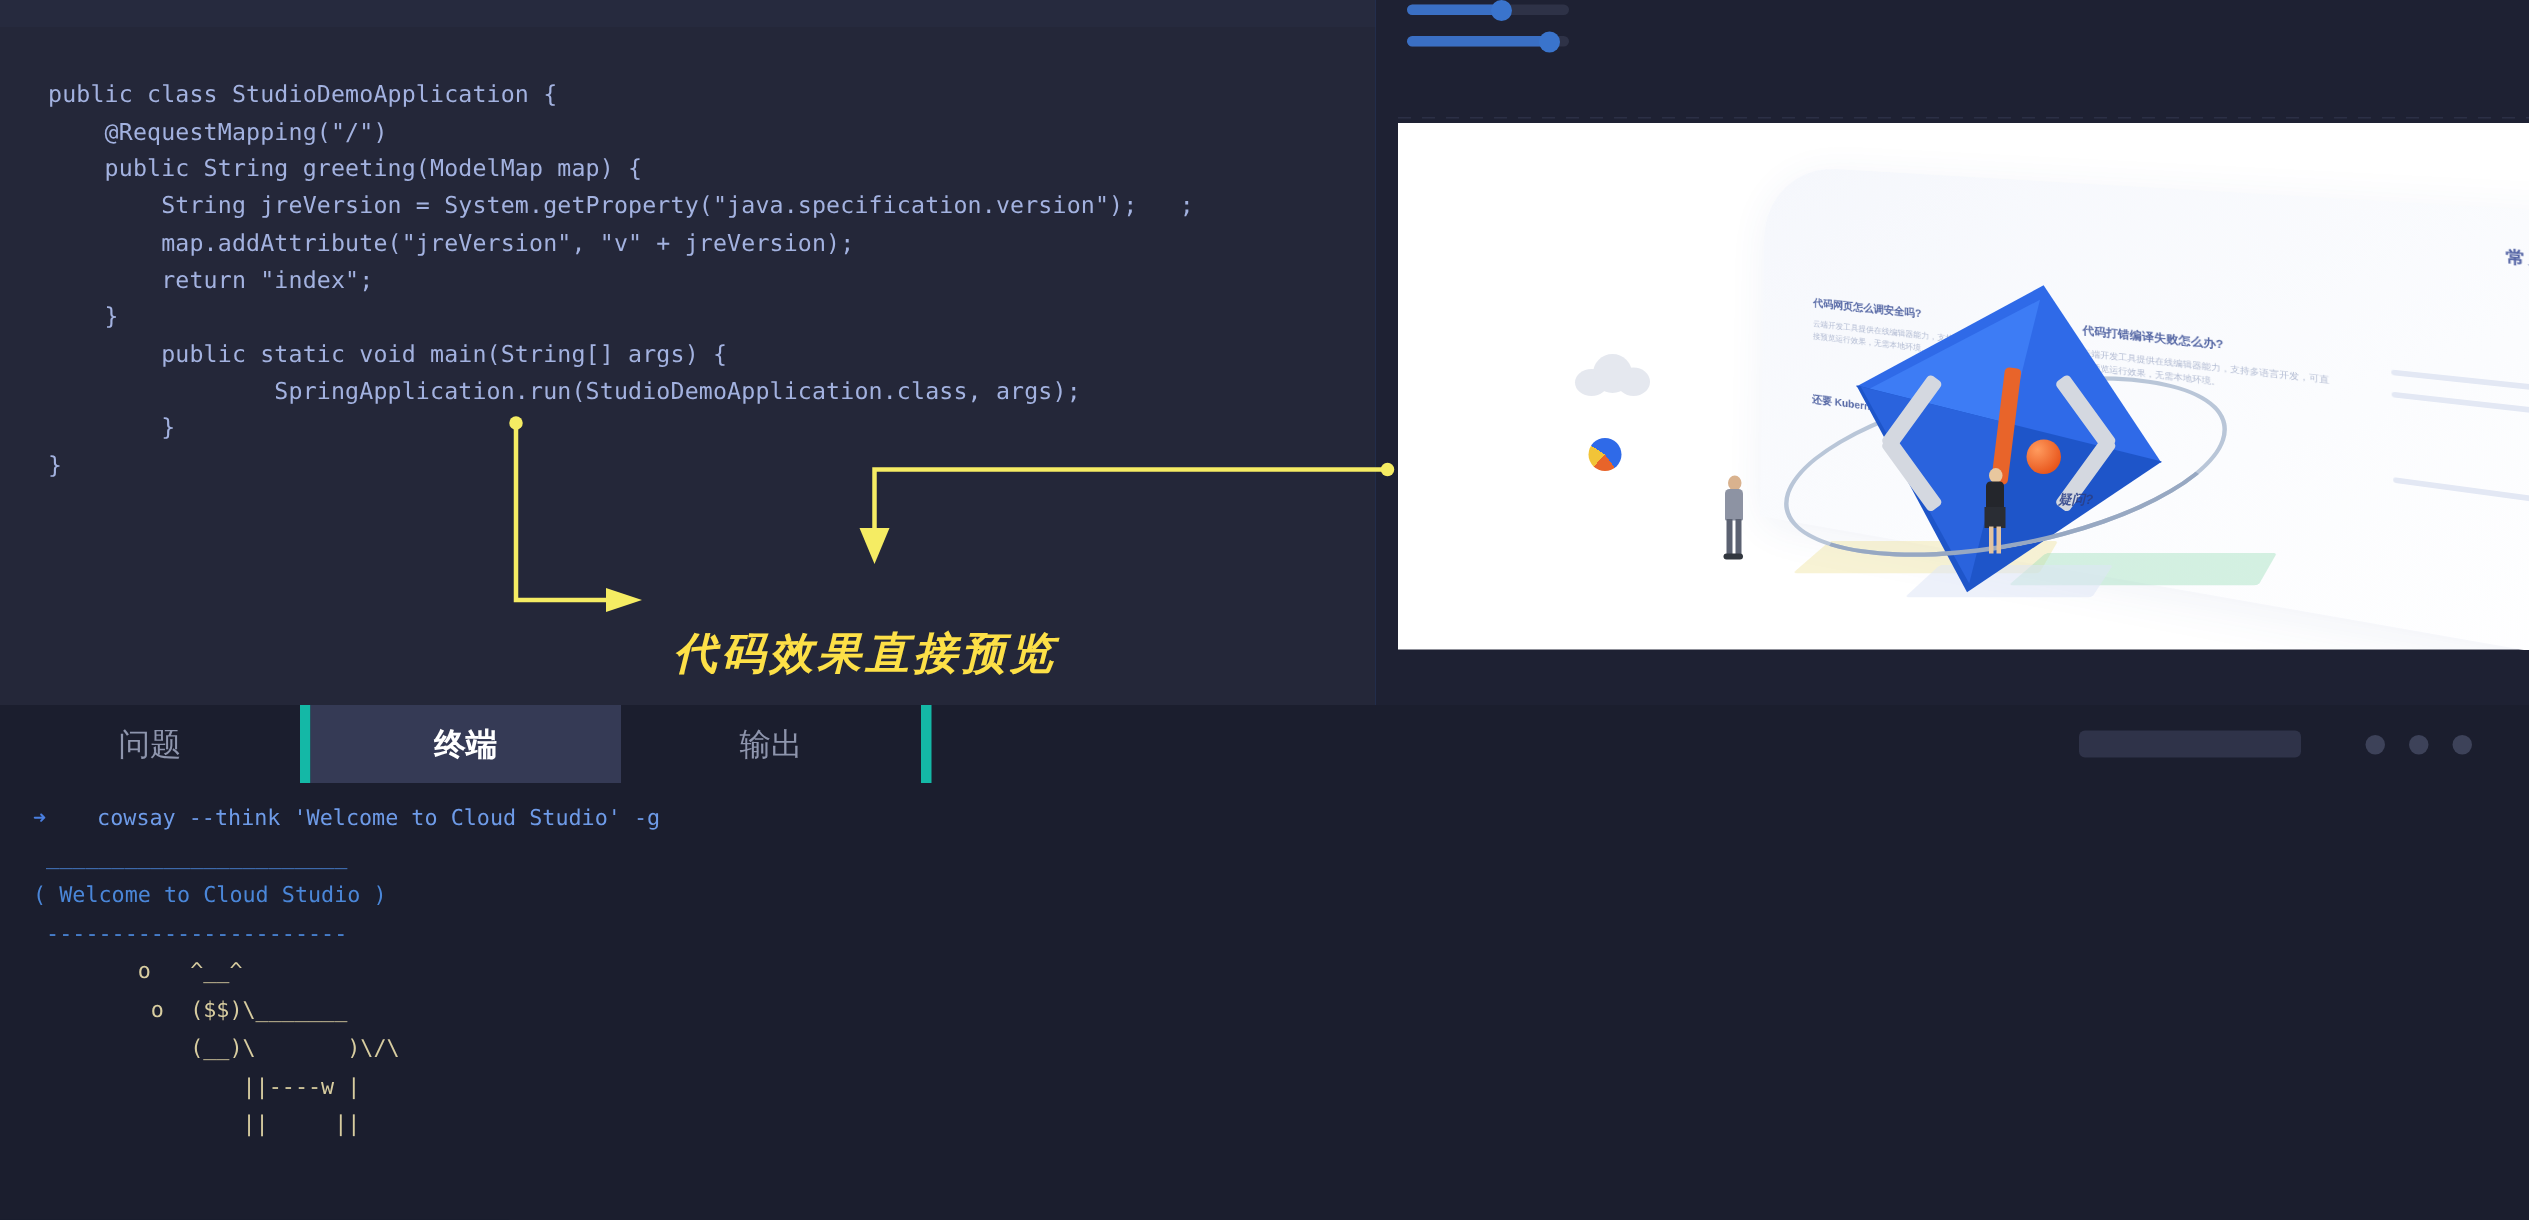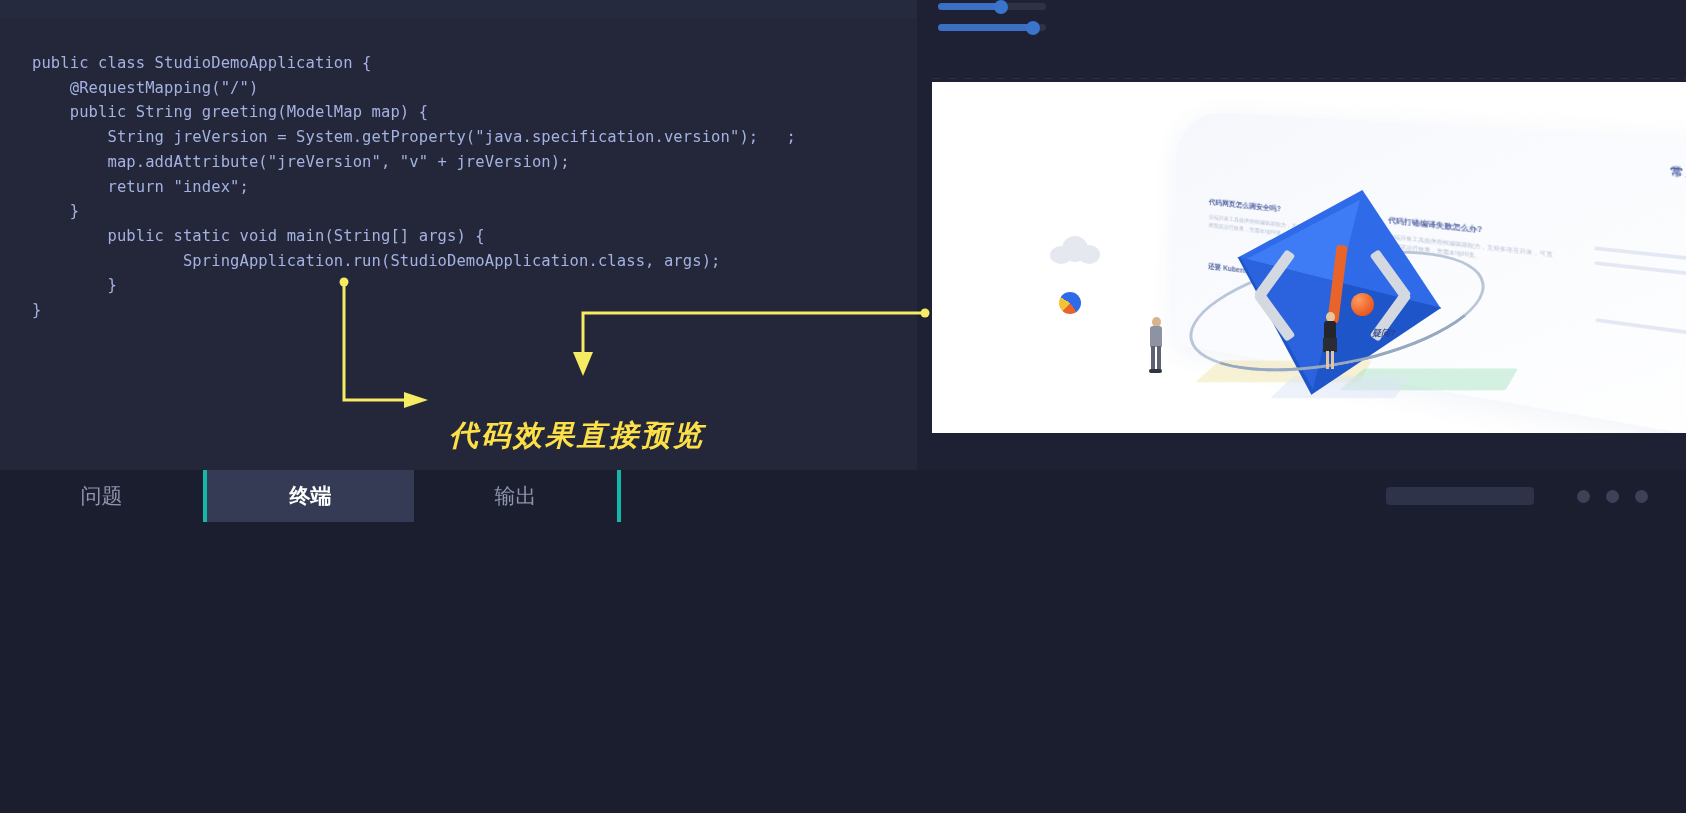--- a/index.html
+++ b/index.html
@@ -198,21 +198,21 @@
     background:#1b1e2e;
   }
   .tabbar {
     position:absolute; left:0; top:0; width:1686px; height:52px;
     background:#1b1e2e;
     display:flex; align-items:stretch;
   }
   .tab {
     width:207px; display:flex; align-items:center; justify-content:center;
     font-size:21px; color:#8e95ad;
-    border-right:4px solid #14b8a6;
+    border-right:7px solid #14b8a6;
     cursor:pointer;
   }
   .tab.first { border-left:none; }
   .tab.active {
     background:#353a55; color:#ffffff; font-weight:bold;
     border-right:none;
   }
   .tab-pill {
     position:absolute; right:152px; top:17px; width:148px; height:18px;
     border-radius:4px; background:#2f3349;
@@ -364,15 +364,26 @@
       </div>
 
       <div class="tab-pill"></div>
       <div class="dots">
         <div class="dot"></div>
         <div class="dot"></div>
         <div class="dot"></div>
       </div>
     </div>
 
+    <div class="term">
+      <div class="term-cmdline"><span class="term-arrow">➜</span><span style="margin-left:34px;">cowsay --think 'Welcome to Cloud Studio' -g</span></div>
+      <pre class="term-bubble"> _______________________
+( Welcome to Cloud Studio )
+ -----------------------</pre>
+      <pre class="term-cow">        o   ^__^
+         o  ($$)\_______
+            (__)\       )\/\
+                ||----w |
+                ||     ||</pre>
+    </div>
   </div>
 
 </div>
 
 </body></html>

